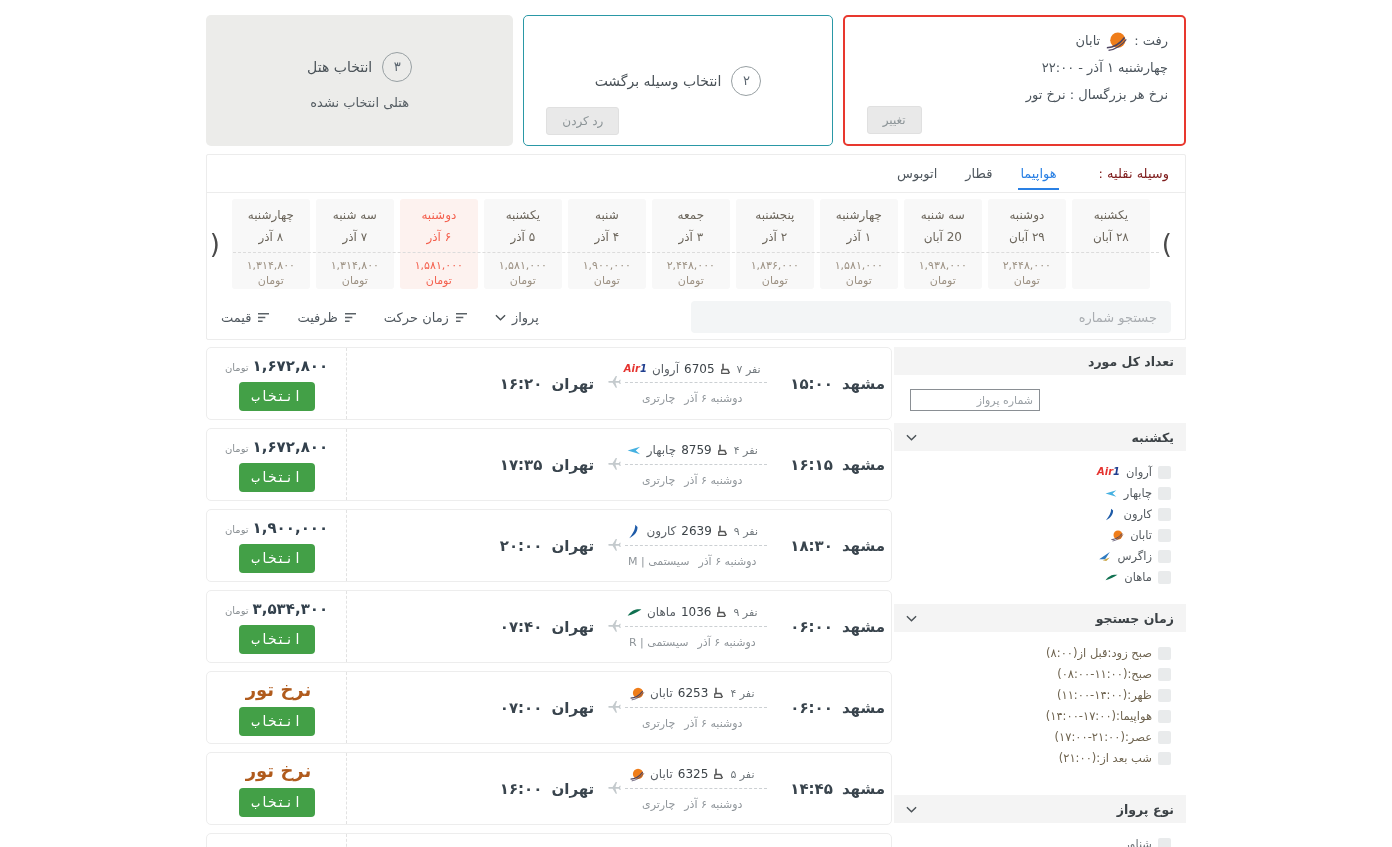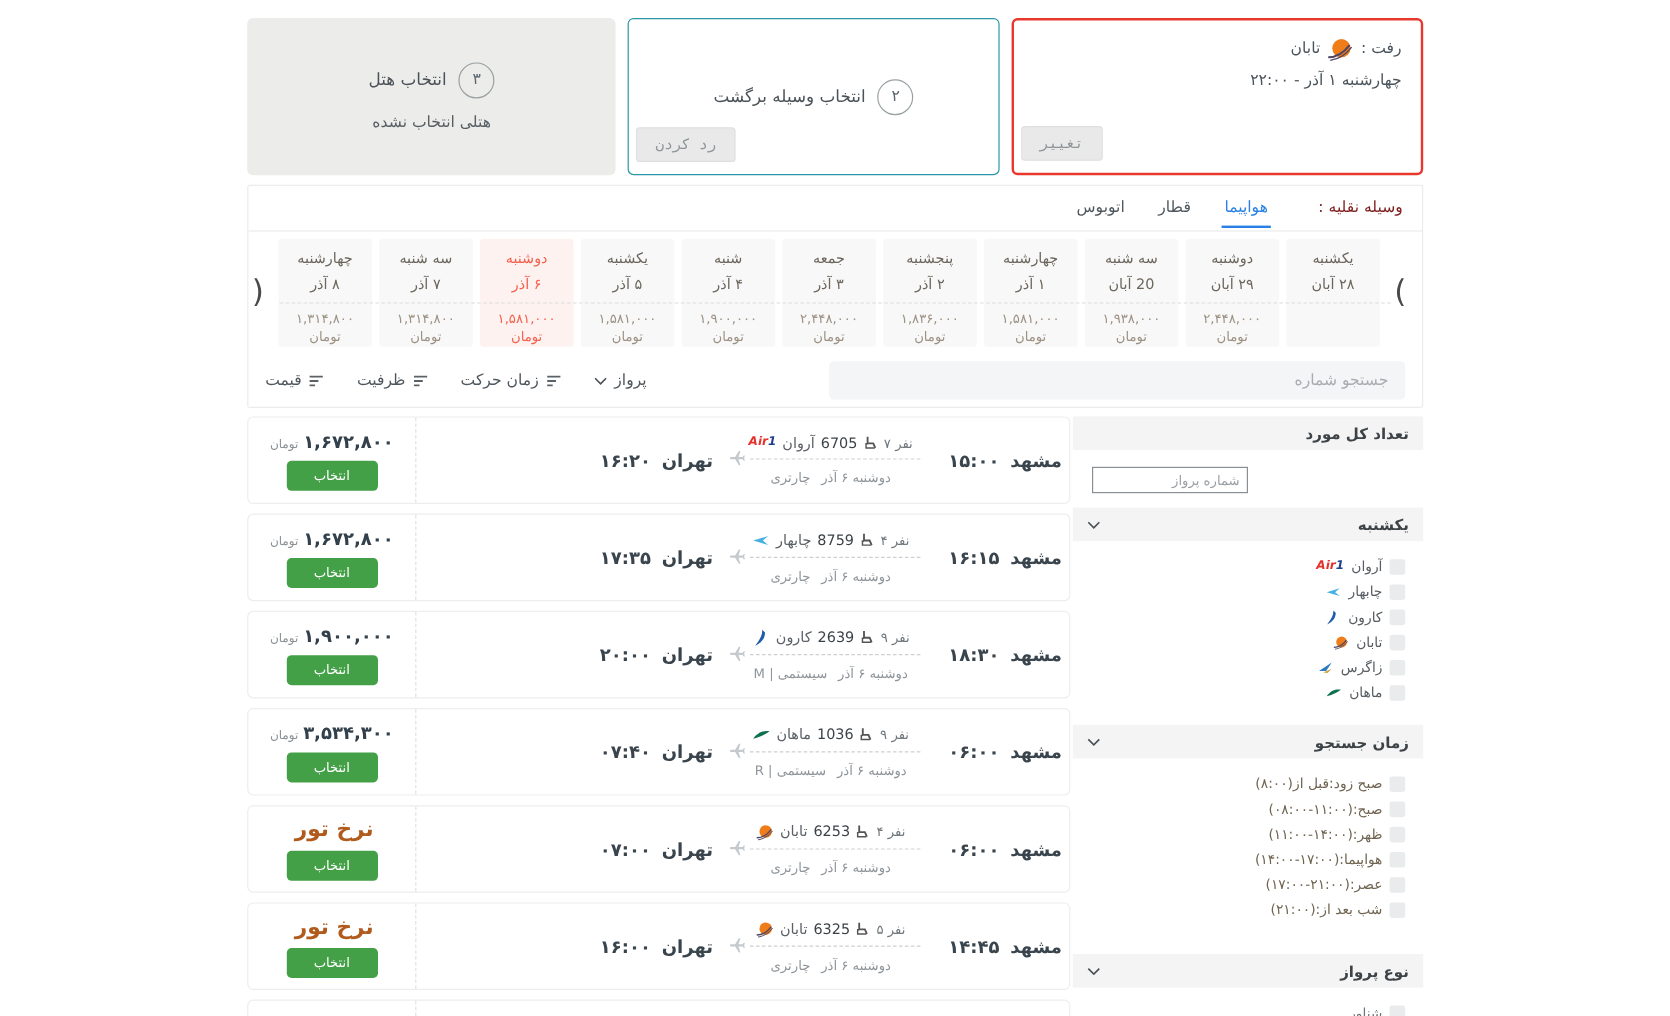--- a/index.html
+++ b/index.html
@@ -11,21 +11,21 @@
   .steps { display:flex; gap:10px; margin-bottom:8px; }
   .step { flex:1; height:131px; border-radius:5px; position:relative; background:#fff; }
   .step.dep { border:2px solid #e8382e; padding:10px 16px; }
   .dep-line { font-size:13px; color:#4b545c; line-height:27px; display:flex; align-items:center; gap:6px; }
   .step.ret { border:1px solid #2a98a6; display:flex; align-items:center; justify-content:center; }
   .step.hotel { background:#ececea; display:flex; flex-direction:column; align-items:center; justify-content:center; gap:13px; }
   .step-title-row { display:flex; align-items:center; gap:10px; }
   .circle { width:30px; height:30px; border:1px solid #98a0a3; border-radius:50%; display:inline-flex; align-items:center; justify-content:center; color:#5c6670; font-size:13px; flex:0 0 auto; }
   .step-title { font-size:14px; color:#4a5258; }
   .hotel-sub { font-size:13px; color:#565e64; }
-  .step-btn { position:absolute; left:6px; bottom:10px; background:#e9e9e9; border:1px solid #e0e0e0; border-radius:3px; color:#8d9598; font-size:12px; padding:6px 15px; cursor:pointer; font-family:Liberation Mono, monospace; }
+  .step-btn { position:absolute; left:22px; bottom:10px; background:#e9e9e9; border:1px solid #e0e0e0; border-radius:3px; color:#8d9598; font-size:12px; padding:6px 15px; cursor:pointer; font-family:Liberation Sans, sans-serif; }
 
   
   .panel { border:1px solid #ececec; border-radius:2px; }
   .tabs-row { display:flex; align-items:center; gap:24px; height:38px; padding:0 16px; border-bottom:1px solid #ececec; }
   .tabs-label { font-size:13px; color:#7f1d1d;margin-left:16px; }
   .tab { font-size:13px; color:#4f575e; padding:9px 2px 7px; border-bottom:2px solid transparent; cursor:pointer; background:none; border-top:none; border-left:none; border-right:none; font-family:inherit; }
   .tab.tab-active { color:#2a80e4; border-bottom-color:#2a80e4; }
 
   .carousel { display:flex; align-items:center; padding:6px 4px; position:relative; }
   .car-arrow { font-size:26px; color:#4a4a4a; padding:0 9px; background:none; border:none; cursor:pointer; font-family:inherit; line-height:1; }
@@ -61,21 +61,21 @@
   .a-seats { font-size:11px; color:#70777c; }
   .route { width:160px; height:11px; position:relative; align-self:flex-end; margin-left:6px; }
   .route::before { content:""; position:absolute; top:5px; right:2px; left:16px; border-top:1px dashed #ccd0d3; }
   .plane-ic { position:absolute; left:-2px; top:-3px; line-height:0; }
   .d-line { display:flex; gap:9px; font-size:11px; color:#8f959a; margin-top:4px; }
   .f-price { width:140px; flex:0 0 auto; border-left:none; border-right:1px dashed #e2e2e2; display:flex; flex-direction:column; align-items:center; justify-content:center; gap:7px; }
   .p-line { display:flex; align-items:baseline; gap:4px; }
   .price-num { font-size:15px; font-weight:700; color:#32404c; }
   .price-cur { font-size:10px; color:#8a9094; }
   .card.tour .price-num { font-size:18px; font-weight:600; color:#b05b1d; }
-  .select-btn { background:#43a047; color:#fff; border:none; border-radius:4px; font-size:11px; padding:6px 0; width:76px; cursor:pointer; font-family:Liberation Serif, serif; }
+  .select-btn { background:#43a047; color:#fff; border:none; border-radius:4px; font-size:14px; padding:6px 0; width:76px; cursor:pointer; font-family:Liberation Mono, monospace; }
 
   
   .sb-header { background:#f4f4f4; height:28px; display:flex; align-items:center; padding:0 12px; font-size:12.5px; font-weight:600; color:#3c4246; }
   .flightno-input { width:130px; height:22px; border:1px solid #8a8f94; font-size:11px; padding:0 6px; font-family:inherit; direction:rtl; }
   .flightno-input::placeholder { color:#9aa0a5; }
   .sb-input-row { display:flex; justify-content:flex-end; padding:14px 0 0 16px; }
   .sb-section { margin-top:12px; }
   .sb-section.tight { margin-top:6px; }
   .sb-section.loose { margin-top:16px; }
   .sb-sec-header { background:#f4f4f4; height:28px; display:flex; align-items:center; justify-content:space-between; padding:0 12px; cursor:pointer; }
@@ -111,20 +111,21 @@
           <span class="logo logo-md">
               <svg viewBox="0 0 26 24">
                 <circle cx="14" cy="11" r="9" fill="#ef7d1a"></circle>
                 <path d="M1 20 C8 20 16 16 22 8" stroke="#4e4561" stroke-width="2" fill="none"></path>
                 <path d="M3 23 C10 22 18 18 24 10" stroke="#4e4561" stroke-width="1.4" fill="none"></path>
               </svg>
             </span>
           <span>تابان</span>
         </div>
         <div class="dep-line">چهارشنبه ۱ آذر  -  ۲۲:۰۰</div>
+        <div class="dep-line">نرخ هر بزرگسال : نرخ تور</div>
         <button class="step-btn">تغییر</button>
       </div>
       <div class="step ret">
         <div class="step-title-row">
           <span class="circle">۲</span>
           <span class="step-title">انتخاب وسیله برگشت</span>
         </div>
         <button class="step-btn">رد کردن</button>
       </div>
       <div class="step hotel">

